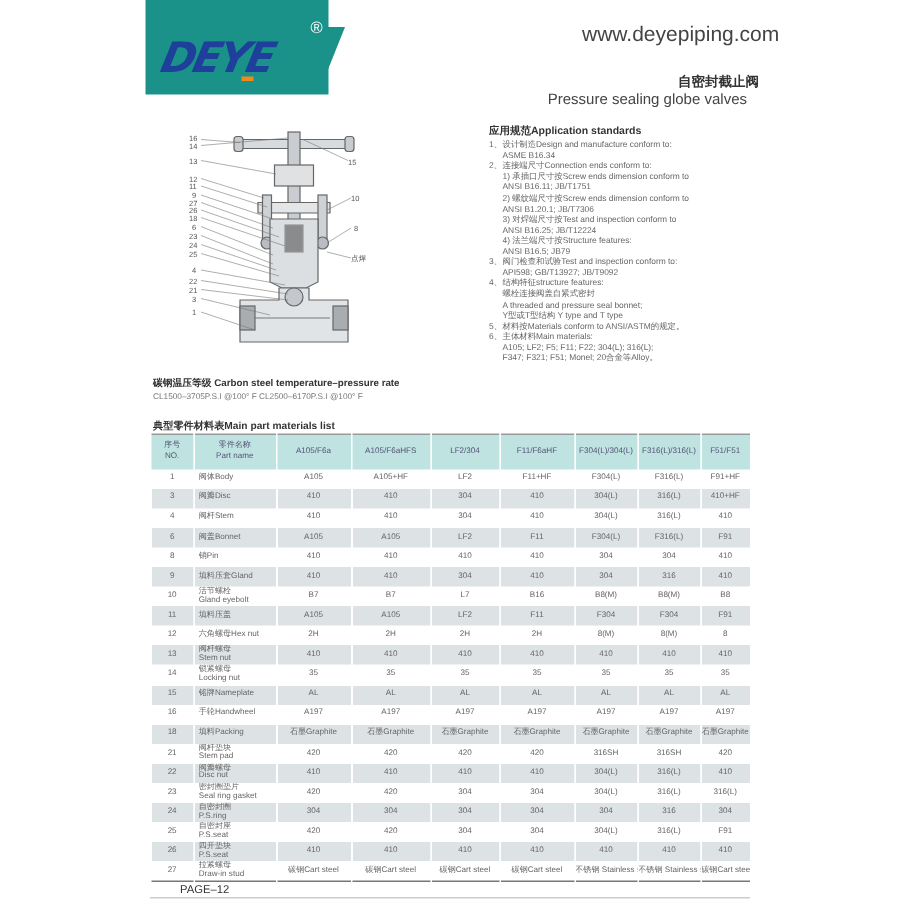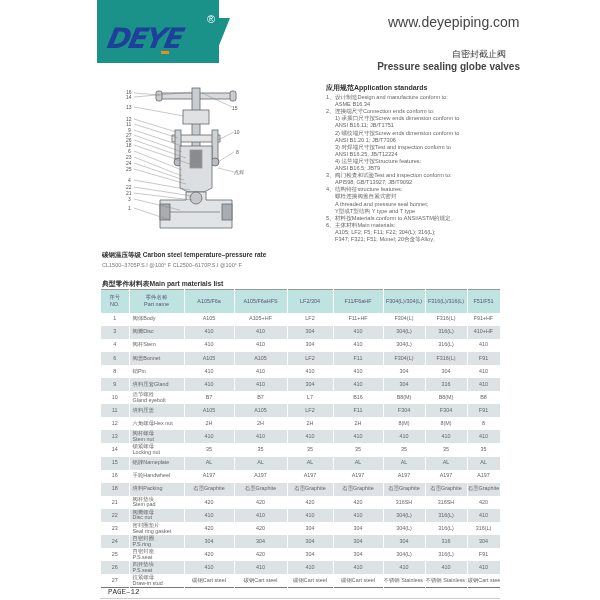--- a/index.html
+++ b/index.html
@@ -9,43 +9,43 @@
   .logo-box { position: absolute; left: 97px; top: 0; width: 122px; height: 63px; background: #1a9189; }
   .logo-tri { position: absolute; left: 216px; top: 18px; width: 0; height: 0;
     border-top: 0 solid transparent; border-bottom: 35px solid transparent;
     border-left: 14px solid #1a9189; }
   .logo-text { position: absolute; left: 108px; top: 22px; font-family: "DejaVu Sans", sans-serif; font-weight: bold; font-style: italic;
     font-size: 28px; color: #1e3f9a; letter-spacing: -2px; transform: skewX(-12deg); }
   .logo-dash { position: absolute; left: 161px; top: 51px; width: 8px; height: 3px; background: #f08a1c; }
   .logo-reg { position: absolute; left: 207px; top: 13px; font-size: 11px; color: #fff; }
 
   .site-url { position: absolute; left: 388px; top: 14px; font-size: 14px; color: #444; }
-  .title-cn { position: absolute; right: 94px; top: 48px; font-size: 9px; font-weight: normal; color: #333; }
-  .title-en { position: absolute; right: 80px; top: 61px; font-size: 10px; color: #444; font-weight: bold; }
+  .title-cn { position: absolute; right: 94px; top: 48px; font-size: 9px; font-weight: bold; color: #333; }
+  .title-en { position: absolute; right: 102px; top: 61px; font-size: 10px; color: #444; }
 
   .diagram { position: absolute; left: 120px; top: 80px; width: 180px; height: 160px; }
 
   .standards { position: absolute; left: 326px; top: 84px; width: 190px; font-size: 5.6px; line-height: 7.1px; color: #666; }
   .standards h3 { font-size: 7px; color: #333; font-weight: bold; margin-bottom: 3px; }
   .standards .item { display: flex; }
   .standards .num { width: 9px; flex: none; }
 
   .cs-title { position: absolute; left: 102px; top: 251px; font-size: 6.5px; font-weight: bold; color: #333; }
   .cs-rate { position: absolute; left: 102px; top: 262px; font-size: 5.5px; color: #777; }
   .mp-title { position: absolute; left: 102px; top: 279px; font-size: 6.8px; font-weight: bold; color: #333; }
 
   table.mat { position: absolute; left: 101px; top: 289px; width: 399px; border-collapse: collapse; font-size: 5.4px; color: #666; table-layout: fixed; }
   table.mat th { background: #bfe3e0; color: #557; font-weight: normal; height: 23px; line-height: 7px; border-right: 1px solid #fff; }
   table.mat td { height: 13.1px; text-align: center; line-height: 5.6px; border-right: 1px solid #fff; white-space: nowrap; overflow: hidden; }
   table.mat tr.alt td { background: #dde2e5; }
   table.mat td.pn { text-align: left; padding-left: 3px; }
   table.mat td .en { display: block; }
   table.mat { border-bottom: 1px solid #777; border-top: 1px solid #999; }
 
-  .page-no { position: absolute; left: 108px; top: 588px; font-size: 7.5px; color: #333; font-family: Liberation Mono, monospace; }
+  .page-no { position: absolute; left: 120px; top: 588px; font-size: 7.5px; color: #333; }
   .bottom-line { position: absolute; left: 100px; top: 598px; width: 400px; height: 1px; background: #ccc; }
 </style>
 </head>
 <body>
 
 <div class="logo-box"></div>
 <div class="logo-tri"></div>
 <div class="logo-text">DEYE</div>
 <div class="logo-dash"></div>
 <div class="logo-reg">®</div>

